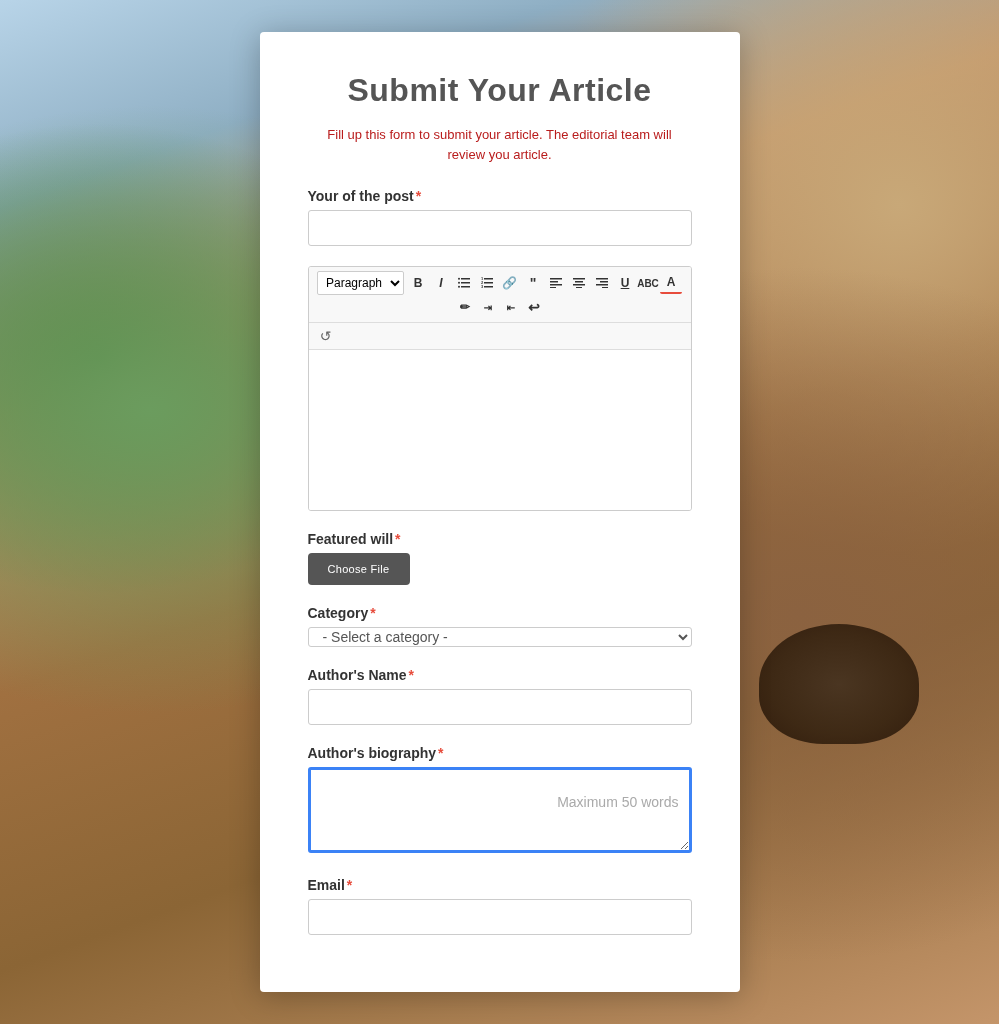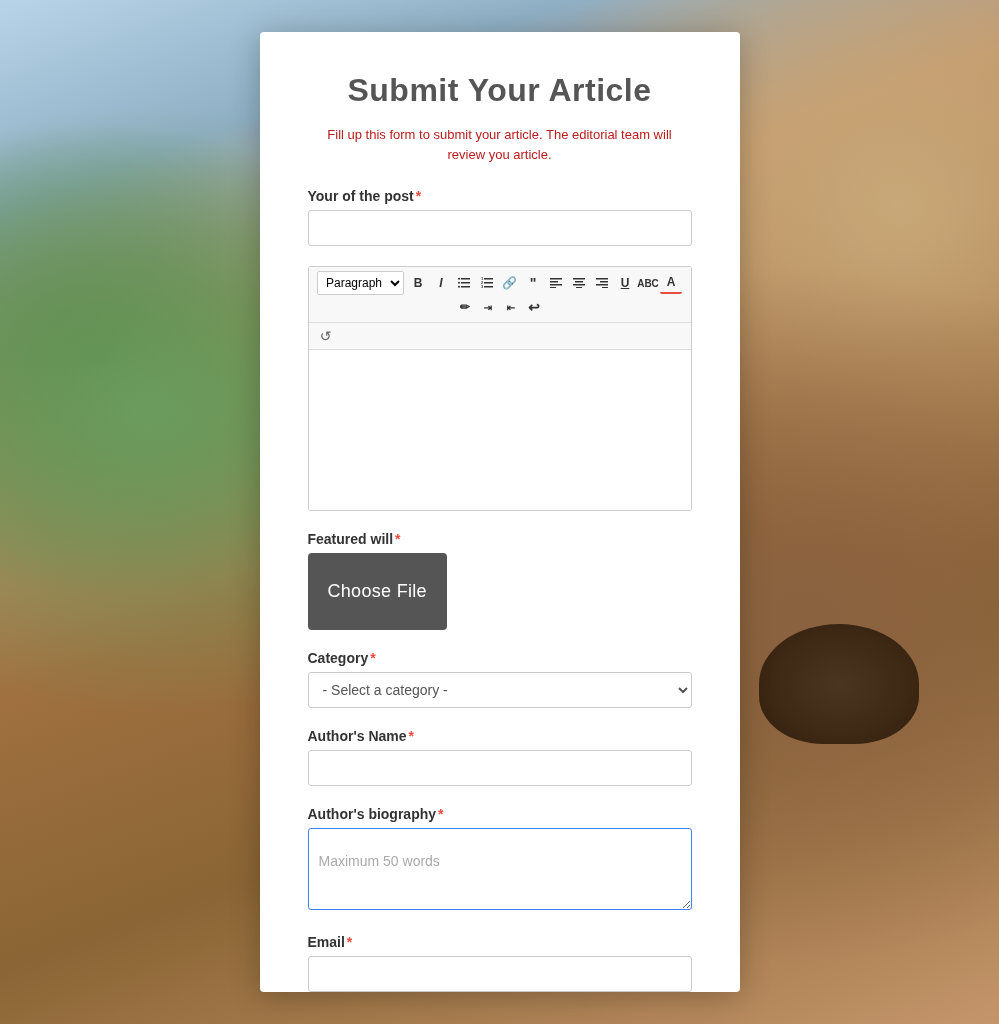--- a/index.html
+++ b/index.html
@@ -172,55 +172,56 @@
       background: #fff;
       outline: none;
     }
 
     
     .choose-file-btn {
       background: #555;
       color: #fff;
       border: none;
       border-radius: 4px;
-      padding: 28px 20px;
-      font-size: 18px;
+      padding: 10px 20px;
+      font-size: 11px;
       font-weight: 500;
       cursor: pointer;
       letter-spacing: 0.3px;
       text-align: center;
     }
 
     
     .form-select {
       width: 100%;
-      height: 36px;
+      height: 20px;
       border: 1px solid #ccc;
       border-radius: 3px;
       padding: 0 10px;
       font-size: 14px;
       color: #555;
       background: #fff;
       cursor: pointer;
       outline: none;
       appearance: auto;
     }
 
     
     .form-textarea {
       width: 100%;
       min-height: 80px;
-      border: 1px solid #3b82f6;
+      border: 3px solid #3b82f6;
       border-radius: 3px;
       padding: 24px 10px;
       font-size: 14px;
       color: #333;
       resize: vertical;
       outline: none;
       font-family: inherit;
+      text-align: right;
     }
 
     .form-textarea::placeholder {
       color: #aaa;
     }
 
     .toolbar-color-btn {
       font-size: 11px;
       font-weight: bold;
     }

